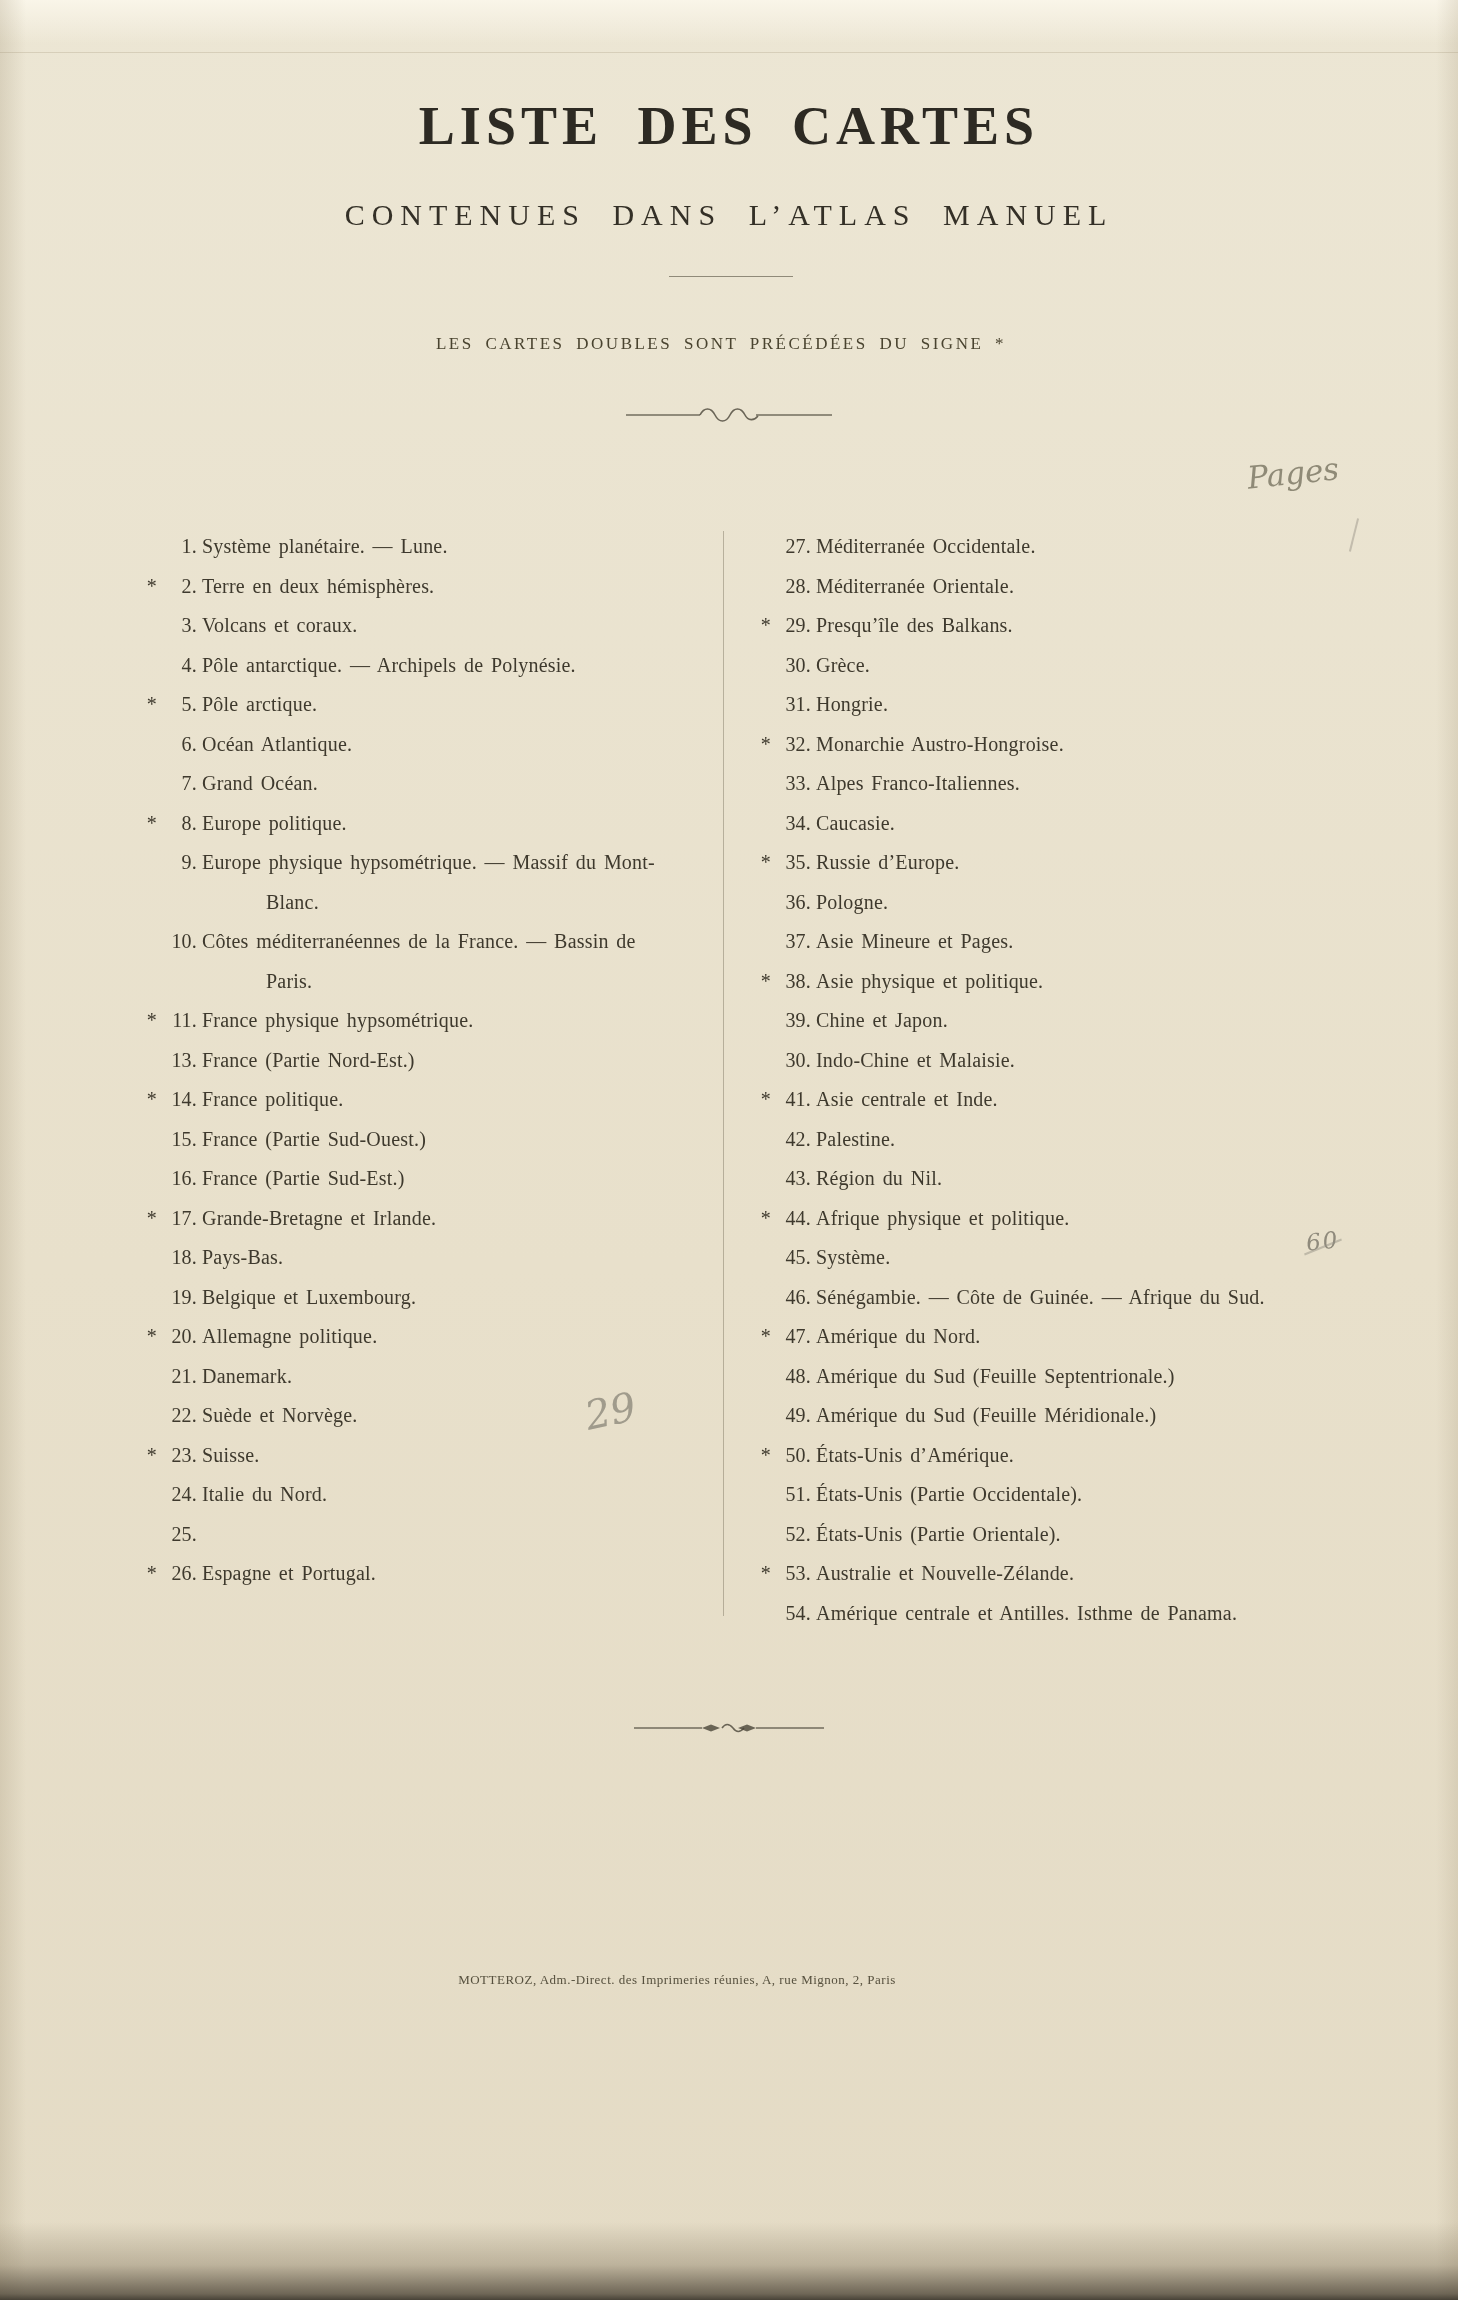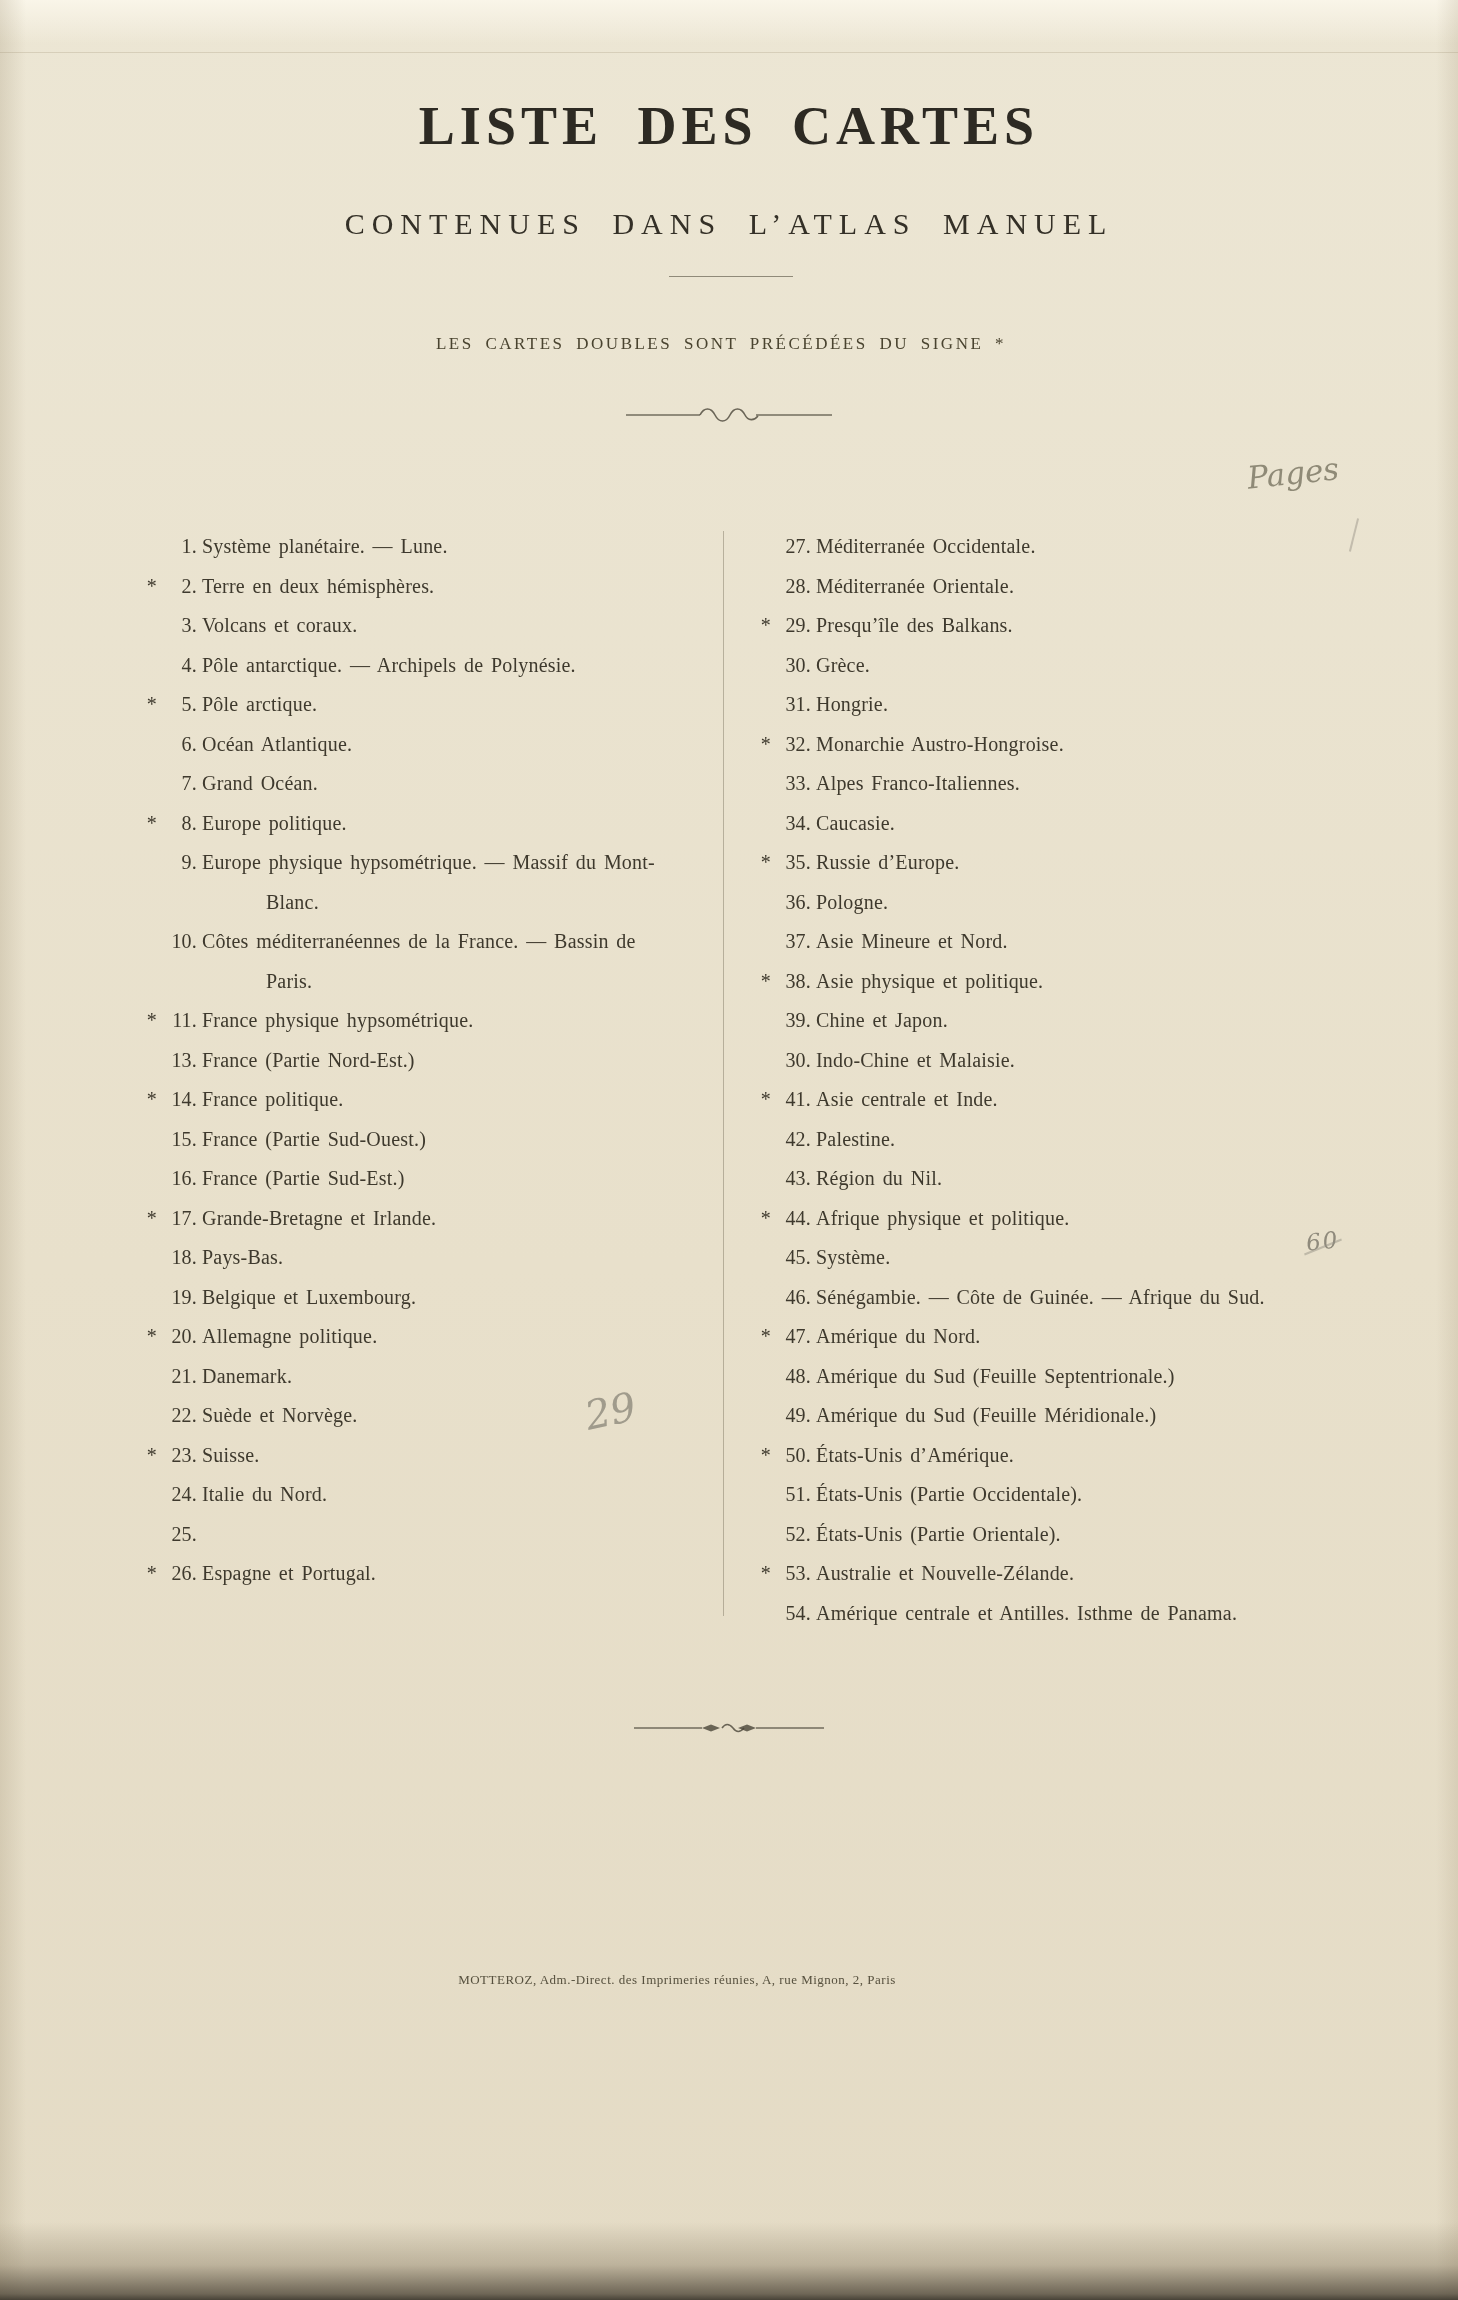--- a/index.html
+++ b/index.html
@@ -66,21 +66,21 @@
   }
 
   .title {
     position:absolute; top:95px; left:0; right:0; margin:0;
     text-align:center;
     font-size:54px; font-weight:700;
     letter-spacing:5px; word-spacing:16px;
     color:#2d2a23;
   }
   .subtitle {
-    position:absolute; top:198px; left:0; right:0; margin:9px;
+    position:absolute; top:198px; left:0; right:0; margin:0;
     text-align:center;
     font-size:30px; font-weight:400;
     letter-spacing:7px; word-spacing:12px;
     color:#343027;
   }
   .rule {
     position:absolute; top:276px; left:669px; width:124px; height:1px;
     background:rgba(70,63,48,.55);
   }
   .note {
@@ -338,21 +338,21 @@
     <span class="text">Russie d’Europe.</span>
   </div>
       <div class="item">
     <span class="star"></span>
     <span class="num">36.</span>
     <span class="text">Pologne.</span>
   </div>
       <div class="item">
     <span class="star"></span>
     <span class="num">37.</span>
-    <span class="text">Asie Mineure et Nord.</span>
+    <span class="text">Asie Mineure et Pages.</span>
   </div>
       <div class="item">
     <span class="star">*</span>
     <span class="num">38.</span>
     <span class="text">Asie physique et politique.</span>
   </div>
       <div class="item">
     <span class="star"></span>
     <span class="num">39.</span>
     <span class="text">Chine et Japon.</span>

